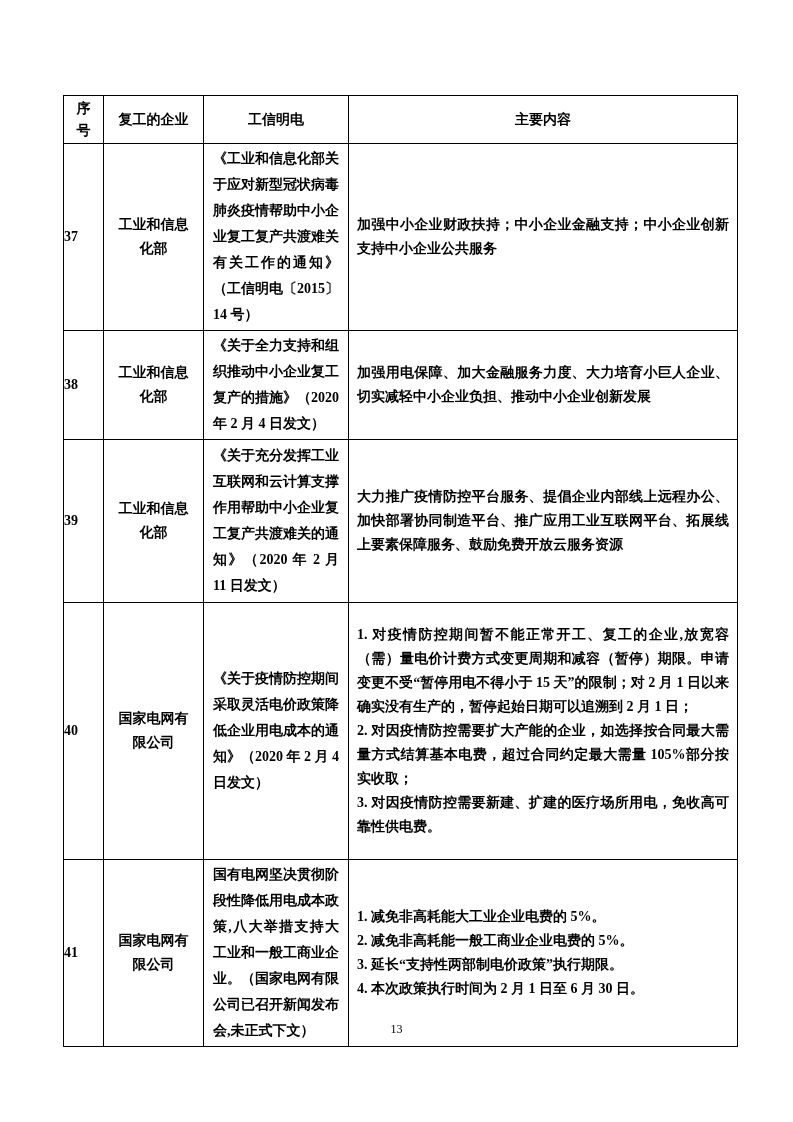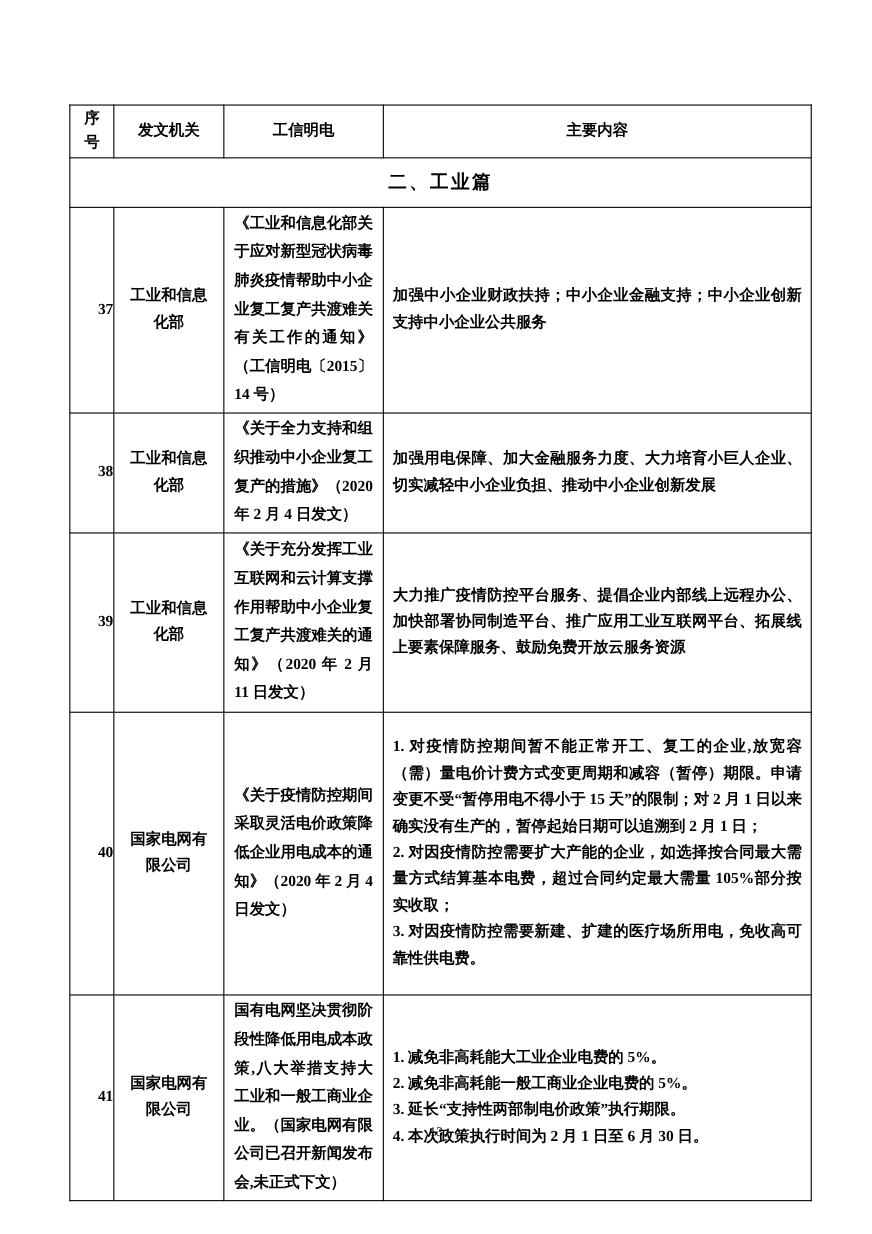--- a/index.html
+++ b/index.html
@@ -44,21 +44,21 @@
   tr.row-38 { height: 105px; }
   tr.row-39 { height: 163px; }
   tr.row-40 { height: 217px; }
   tr.row-41 { height: 175px; }
   td.c-section {
     text-align: center;
     font-size: 17px;
     letter-spacing: 2px;
   }
   td.c-no {
-    text-align: right;
+    text-align: left;
   }
   td.c-agency {
     text-align: center;
     padding: 0 13px;
     margin-top: 16px;
   }
   td.c-doc {
     padding: 2px 9px;
     text-align: justify;
     line-height: 26px;
@@ -89,28 +89,25 @@
       <col class="col-no">
       <col class="col-agency">
       <col class="col-doc">
       <col class="col-content">
     </colgroup>
 
     <tbody>
         <tr class="row-header">
       <th>序
 号</th>
-      <th>发文机关</th>
+      <th>复工的企业</th>
       <th>工信明电</th>
       <th>主要内容</th>
     </tr>
 
-    <tr class="row-section">
-      <td class="c-section" colspan="4">二、工业篇</td>
-    </tr>
 
     <tr class="row-37">
       <td class="c-no">37</td>
       <td class="c-agency">工业和信息化部</td>
       <td class="c-doc">《工业和信息化部关于应对新型冠状病毒肺炎疫情帮助中小企业复工复产共渡难关有关工作的通知》（工信明电〔2015〕14 号）</td>
       <td class="c-content">加强中小企业财政扶持；中小企业金融支持；中小企业创新支持中小企业公共服务</td>
     </tr>
 
     <tr class="row-38">
       <td class="c-no">38</td>

